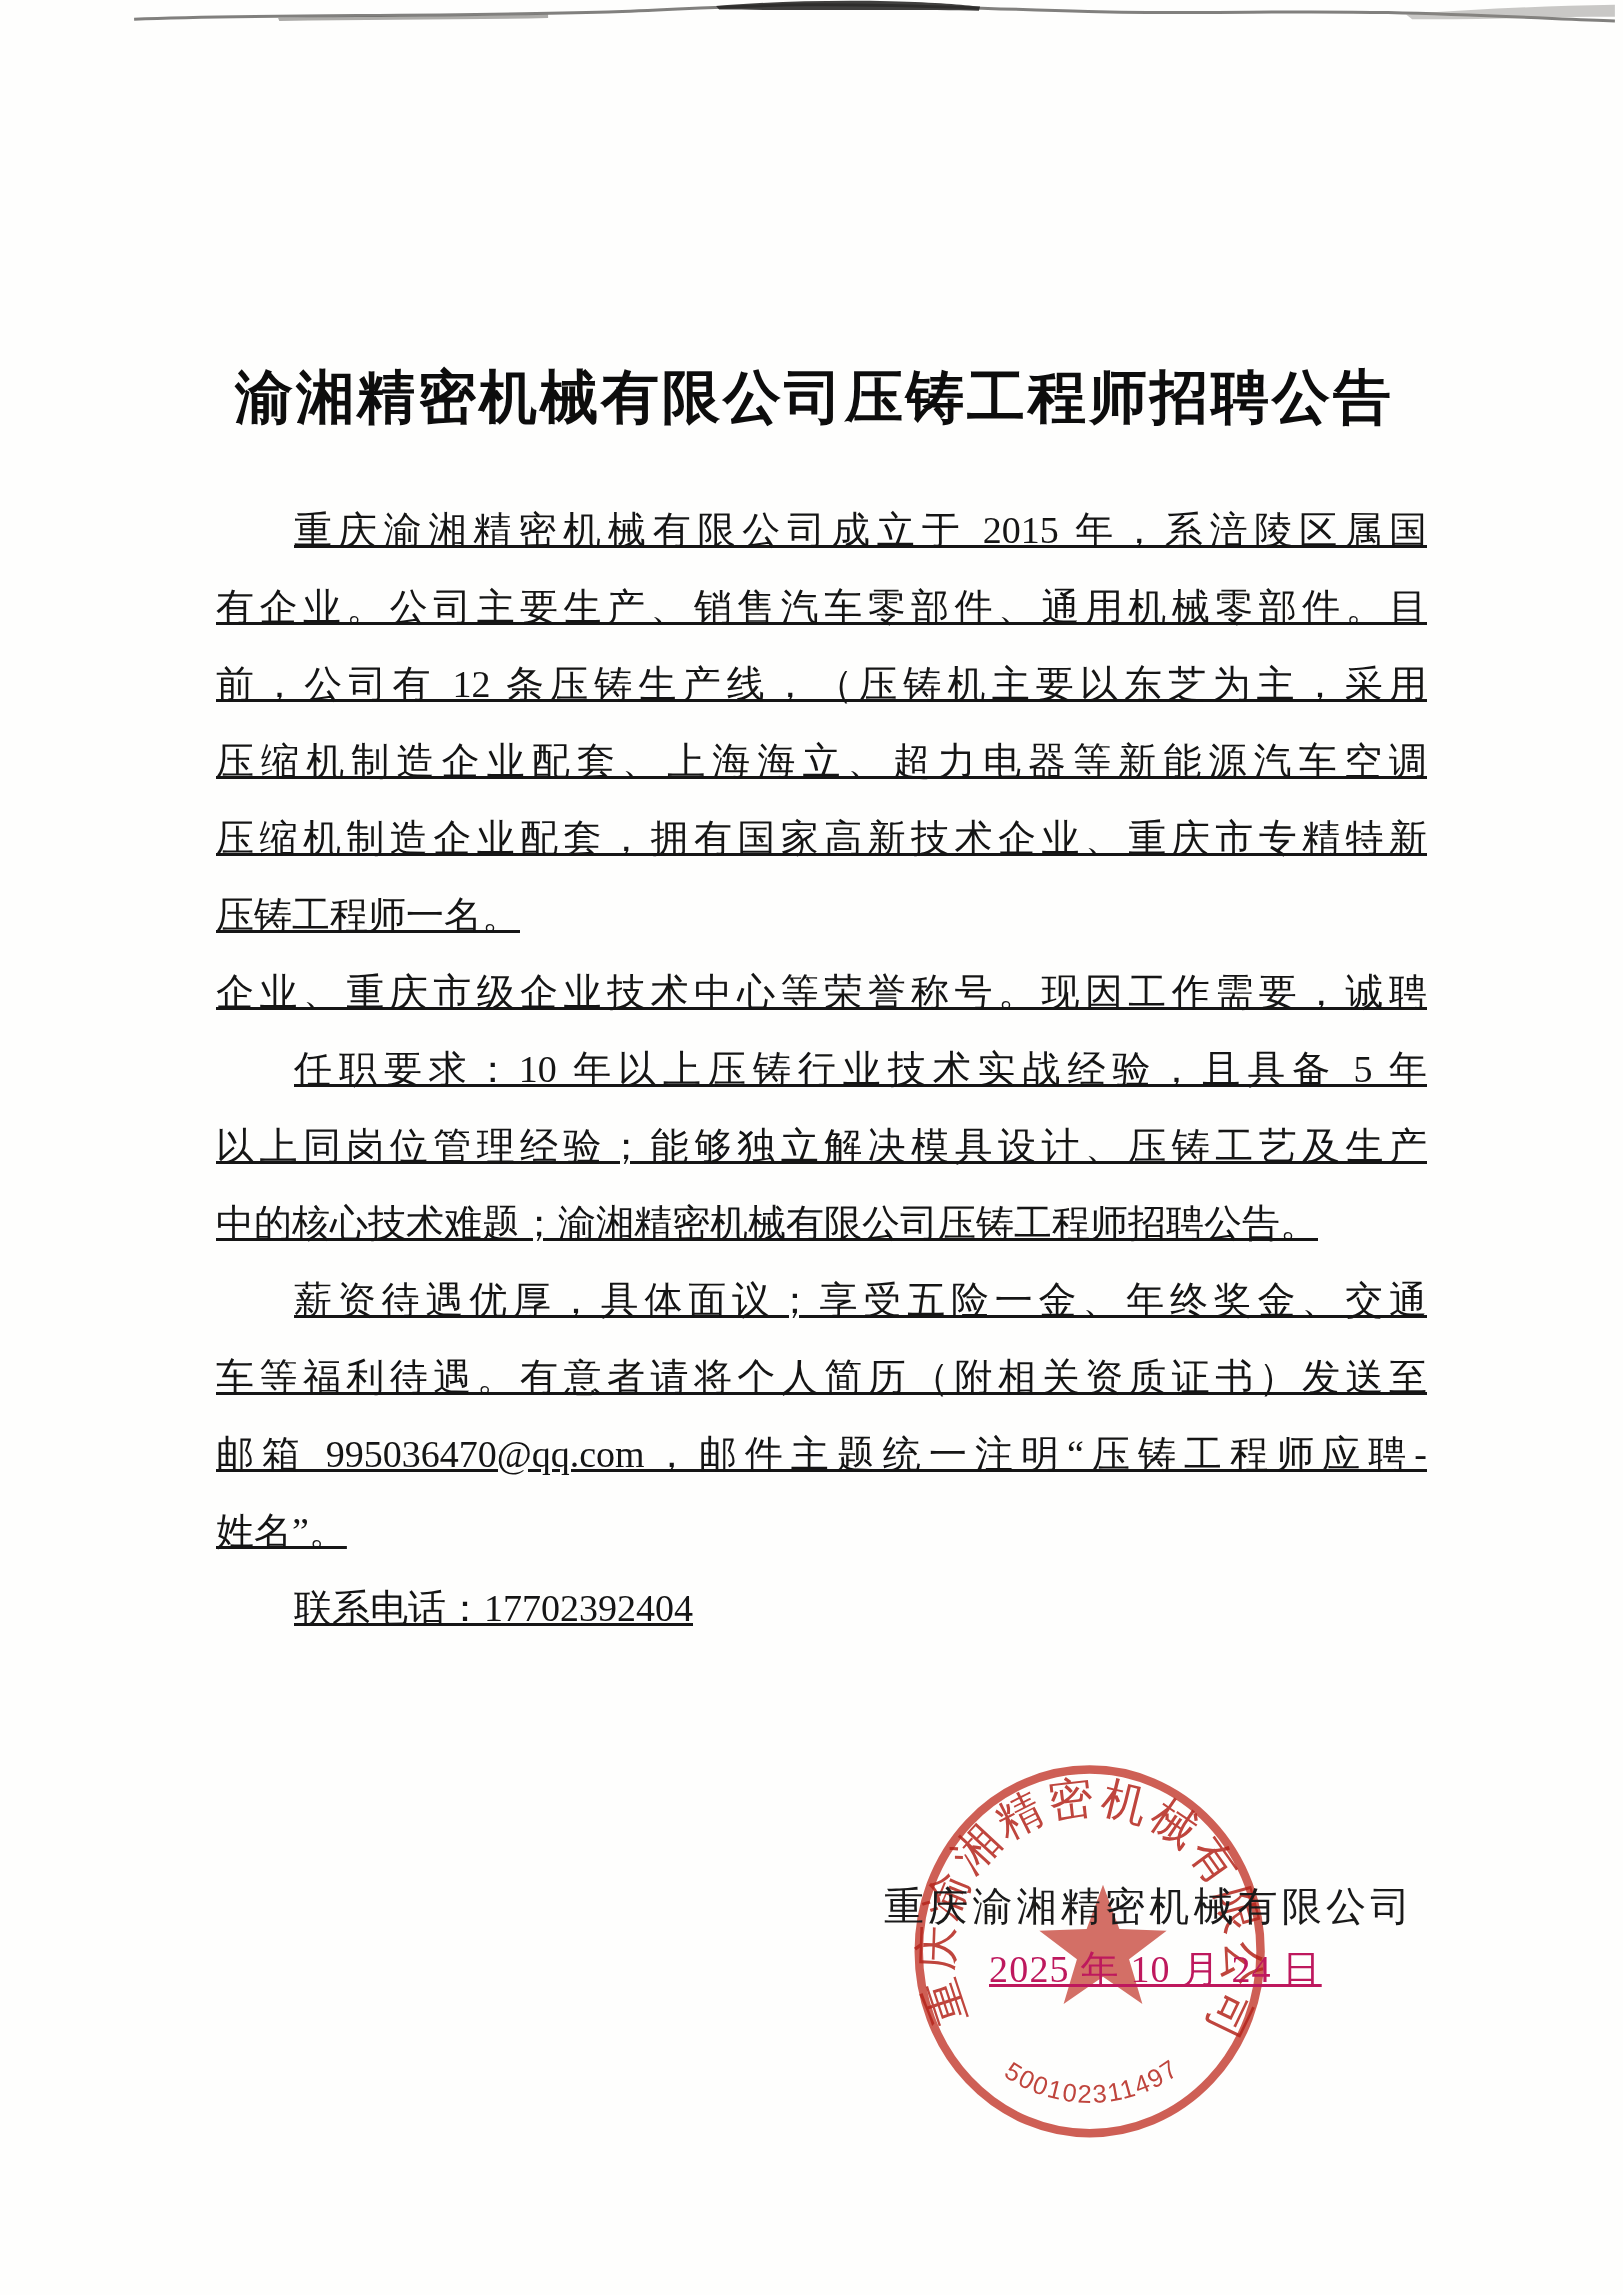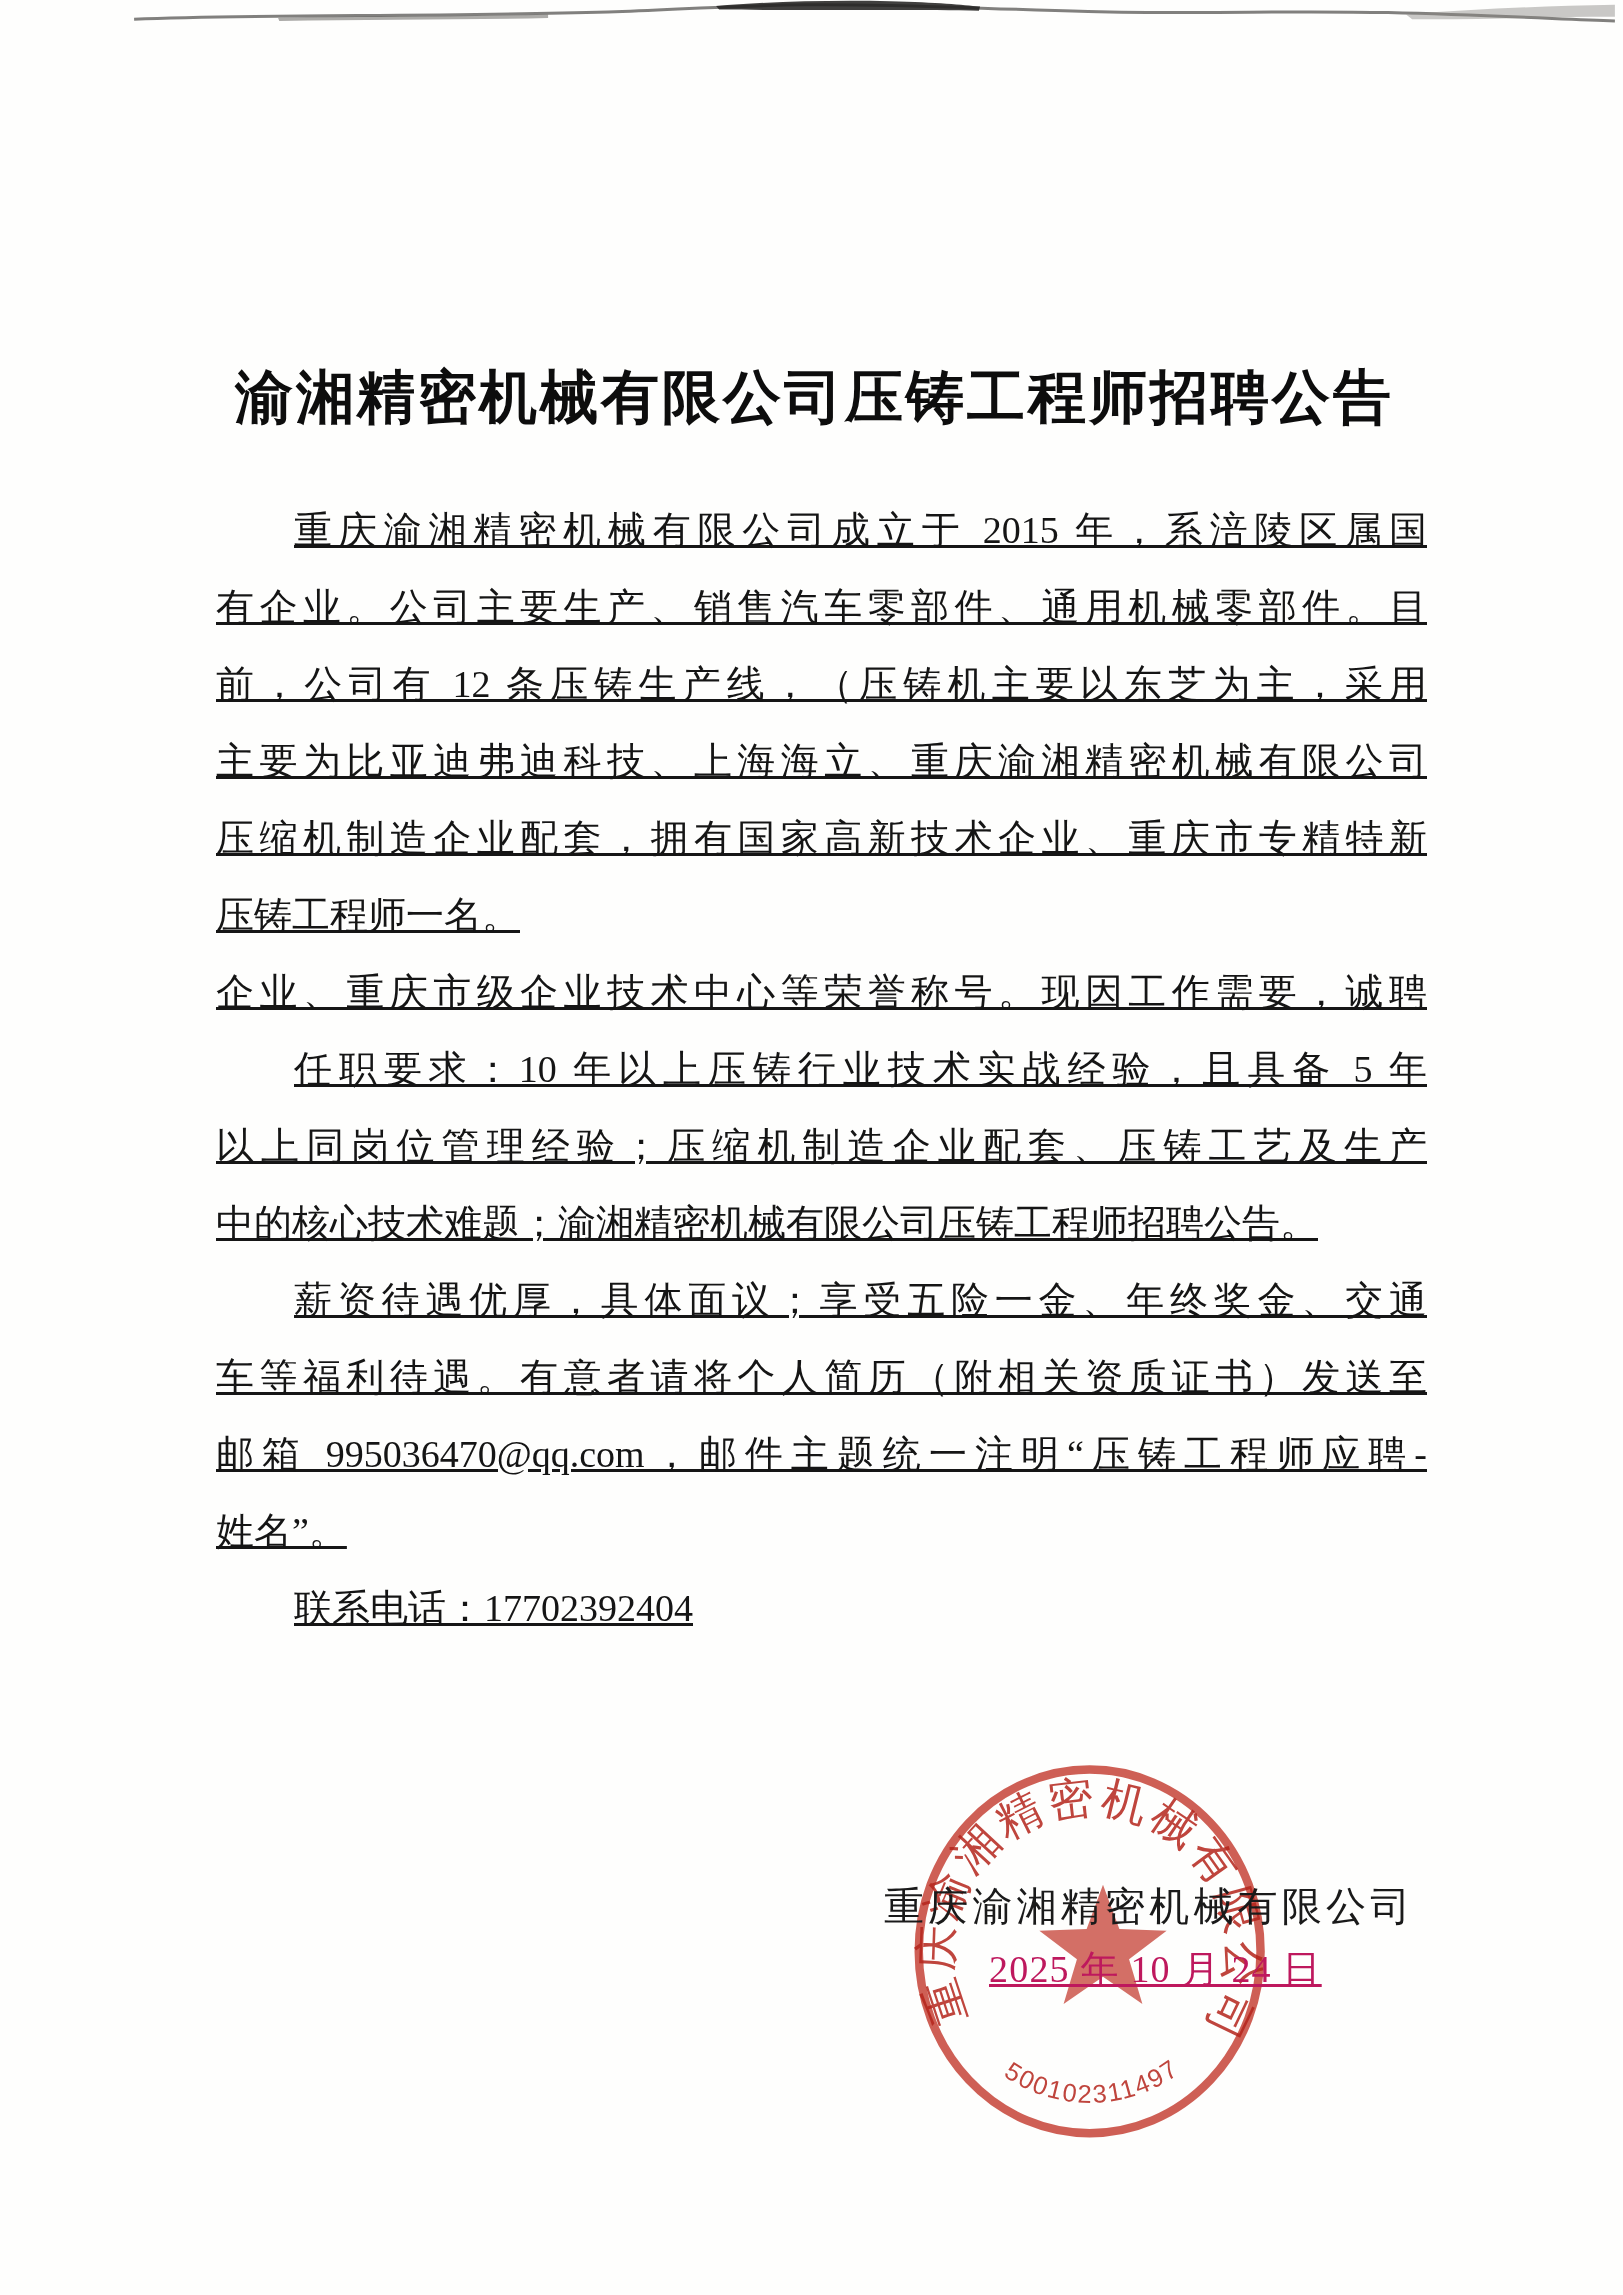--- a/index.html
+++ b/index.html
@@ -102,26 +102,26 @@
       <textPath href="#serialPath" startOffset="0">5001023114979</textPath>
     </text>
   </svg>
 
   <h1 class="doc-title">渝湘精密机械有限公司压铸工程师招聘公告</h1>
 
   <div class="doc-body" id="doc-body">
       <div class="line indent">重庆渝湘精密机械有限公司成立于 2015 年，系涪陵区属国</div>
       <div class="line">有企业。公司主要生产、销售汽车零部件、通用机械零部件。目</div>
       <div class="line">前，公司有 12 条压铸生产线，（压铸机主要以东芝为主，采用</div>
-      <div class="line">主要为比亚迪弗迪科技、上海海立、重庆渝湘精密机械有限公司</div>
+      <div class="line">压缩机制造企业配套、上海海立、超力电器等新能源汽车空调</div>
       <div class="line">压缩机制造企业配套，拥有国家高新技术企业、重庆市专精特新</div>
       <div class="line last">压铸工程师一名。</div>
       <div class="line">企业、重庆市级企业技术中心等荣誉称号。现因工作需要，诚聘</div>
       <div class="line indent">任职要求：10 年以上压铸行业技术实战经验，且具备 5 年</div>
-      <div class="line">以上同岗位管理经验；压缩机制造企业配套、压铸工艺及生产</div>
+      <div class="line">以上同岗位管理经验；能够独立解决模具设计、压铸工艺及生产</div>
       <div class="line last">中的核心技术难题；渝湘精密机械有限公司压铸工程师招聘公告。</div>
       <div class="line indent">薪资待遇优厚，具体面议；享受五险一金、年终奖金、交通</div>
       <div class="line">车等福利待遇。有意者请将个人简历（附相关资质证书）发送至</div>
       <div class="line">邮箱 995036470@qq.com，邮件主题统一注明“压铸工程师应聘-</div>
       <div class="line last">姓名”。</div>
       <div class="line indent last">联系电话：17702392404</div>
     </div>
 
   <div class="sig-company">重庆渝湘精密机械有限公司</div>
   <div class="sig-date">2025 年 10 月 24 日</div>

